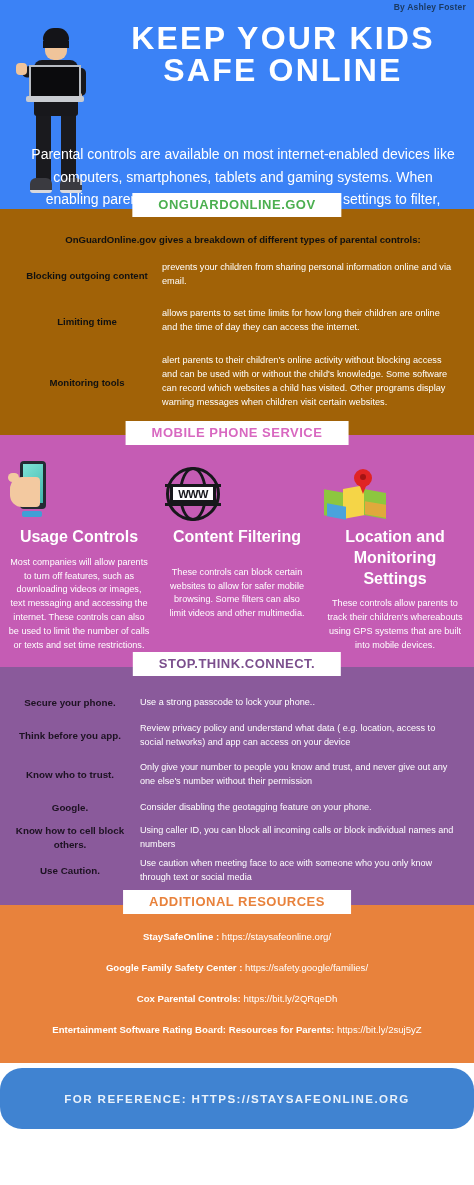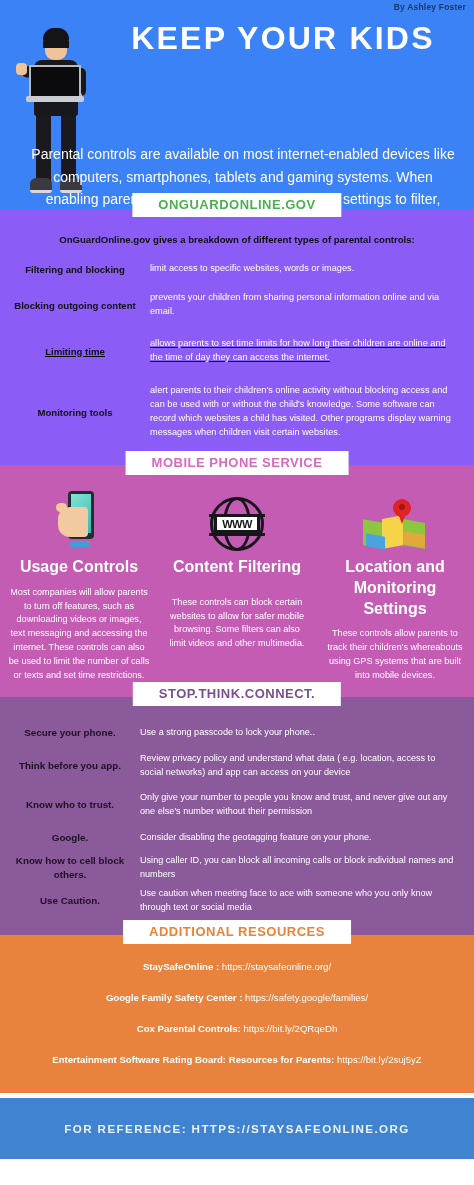--- a/index.html
+++ b/index.html
@@ -48,41 +48,41 @@
   
   .banner-wrap { position:relative; height:0; z-index:6; }
   .banner {
     position:absolute; left:50%; transform:translateX(-50%);
     background:#ffffff; padding:4px 26px 5px 26px;
     font-size:13px; font-weight:bold; letter-spacing:.5px;
     white-space:nowrap; text-align:center;
   }
 
   
-  .sec-green { background:#8b5cf6; padding:25px 0 16px 0; }
+  .sec-green { background:#a16207; padding:25px 0 16px 12px; }
   .green-lead {
     text-align:center; color:#111; font-size:9.6px; font-weight:bold;
     margin:0 18px 10px 18px;
   }
   .row { display:flex; align-items:center; margin-bottom:2px; }
   .row .lbl {
     width:150px; flex:0 0 150px; text-align:center;
     color:#111; font-weight:bold; font-size:9.6px; padding:0 6px;
   }
   .row .txt {
     flex:1; color:#ffffff; font-size:9.2px; line-height:1.5; padding-right:20px;
   }
   .gr1 { min-height:28px; } .gr2 { min-height:40px; }
-  .gr3 { min-height:48px;text-decoration:underline; } .gr4 { min-height:70px; }
+  .gr3 { min-height:48px; } .gr4 { min-height:70px; }
 
   
   .sec-pink { background:#c55cb4; padding:24px 0 14px 0; }
   .cols { display:flex; }
   .col { flex:1; text-align:center; padding:0 8px; }
-  .col-ico { height:62px; display:flex; align-items:flex-end; justify-content:center; margin-bottom:6px; }
+  .col-ico { height:62px; display:flex; align-items:flex-end; margin-bottom:6px; }
   .col-h { color:#ffffff; font-size:16px; font-weight:bold; line-height:1.3; margin-bottom:8px; }
   .col-p { color:#ffffff; font-size:9.1px; line-height:1.52; }
   .col2 .col-p, .col3 .col-p { padding-top:10px; }
   .col3 .col-p { padding-top:0; }
 
   
   .ic { position:relative; }
   .ic-phone { width:46px; height:60px; }
   .ph-body { position:absolute; left:12px; top:0; width:26px; height:48px; background:#232b33; border-radius:4px; }
   .ph-scr  { position:absolute; left:15px; top:3px; width:20px; height:39px;
@@ -125,21 +125,21 @@
   .pr-a { min-height:24px; } .pr-b { min-height:36px; } .pr-c { min-height:30px; }
 
   
   .sec-orange { background:#e8823c; padding:26px 0 28px 0; }
   .res { text-align:center; color:#ffffff; font-size:9.6px; margin:0 14px 20px 14px; }
   .res b { font-weight:bold; }
   .res span { font-weight:normal; }
 
   
   .sep { height:5px; background:#ffffff; }
-  .footer { background:#4083d1; height:61px; display:flex; align-items:center; justify-content:center; }
+  .footer { background:#4083d1; height:61px; display:flex; align-items:center; justify-content:center;border-radius:22px; }
   .footer span { color:#eaf2fb; font-size:11.6px; font-weight:bold; letter-spacing:1.4px; }
 </style>
 </head>
 <body>
 
 <div class="poster">
 
   <div class="hero">
 
     <div class="hacker">
@@ -161,35 +161,32 @@
       <div class="hk-hand" style="left:55px; top:76px; width:13px; height:10px;"></div>
 
       <div class="laptop-scr" style="left:15px; top:49px; width:52px; height:33px;"></div>
       <div class="laptop-base" style="left:12px; top:80px; width:58px; height:6px;"></div>
     </div>
 
     <div class="byline">By Ashley Foster</div>
 
     <div class="hero-title">
       <span>KEEP YOUR KIDS</span>
+      <span class="l2">SAFE ONLINE</span>
     </div>
 
     <div class="hero-sub">Parental controls are available on most internet-enabled devices like computers, smartphones, tablets and gaming systems. When enabling parental controls, use age-appropriate settings to filter, monitor and block your child's activities.</div>
   </div>
 
   <div class="banner-wrap">
     <div class="banner" style="top:-16px; color:#4caf50;">ONGUARDONLINE.GOV</div>
   </div>
   <div class="sec-green">
     <div class="green-lead">OnGuardOnline.gov gives a breakdown of different types of parental controls:</div>
 
-    <div class="row gr1">
-      <div class="lbl">Filtering and blocking</div>
-      <div class="txt">limit access to specific websites, words or images.</div>
-    </div>
     <div class="row gr2">
       <div class="lbl">Blocking outgoing content</div>
       <div class="txt">prevents your children from sharing personal information online and via email.</div>
     </div>
     <div class="row gr3">
       <div class="lbl">Limiting time</div>
       <div class="txt">allows parents to set time limits for how long their children are online and the time of day they can access the internet.</div>
     </div>
     <div class="row gr4">
       <div class="lbl">Monitoring tools</div>

